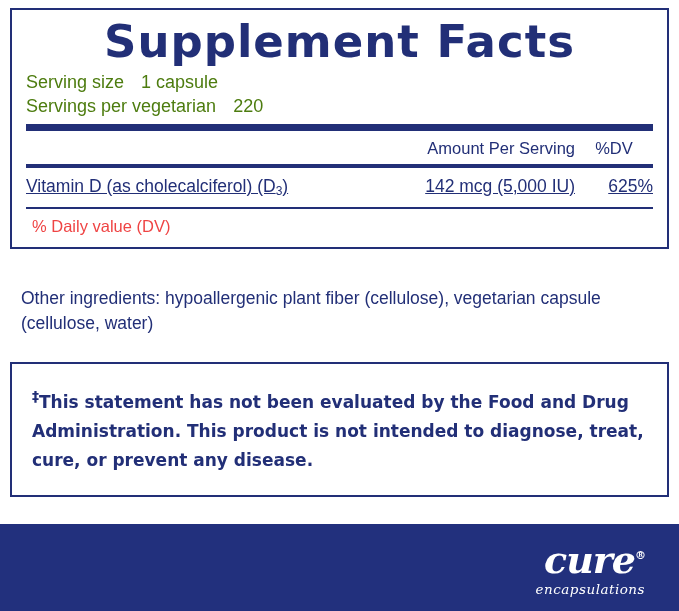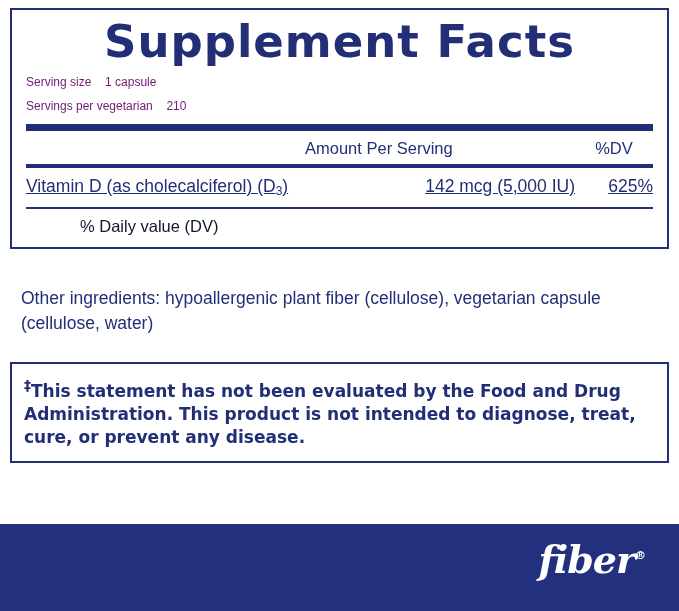--- a/index.html
+++ b/index.html
@@ -37,23 +37,23 @@
     font-weight: bold;
     font-size: 45px;
     line-height: 56px;
     letter-spacing: 1px;
     color: #222f77;
     text-align: center;
     white-space: nowrap;
   }
 
   .serving-line {
-    font-size: 12px;
+    font-size: 18px;
     line-height: 24px;
-    color: #701a75;
+    color: #4d7c0f;
     white-space: nowrap;
   }
   .serving-line .gap {
     display: inline-block;
     width: 7px;
   }
 
   .rule-thick {
     border-top: 7px solid #222f77;
     margin: 6px 0 0 0;
@@ -70,21 +70,21 @@
   .head-row {
     display: flex;
     align-items: flex-end;
     justify-content: flex-end;
     font-size: 16.5px;
     line-height: 22px;
     padding: 6px 0 5px 0;
     color: #222f77;
   }
   .head-amount {
-    text-align: left;
+    text-align: right;
     width: 270px;
   }
   .head-dv {
     width: 78px;
     text-align: center;
   }
 
   .nutrient-row {
     display: flex;
     align-items: baseline;
@@ -112,23 +112,22 @@
     font-size: 12px;
     vertical-align: baseline;
     position: relative;
     top: 3px;
   }
 
   .dv-note {
     font-size: 16.5px;
     line-height: 22px;
     padding: 6px 0 2px 6px;
-    color: #0f172a;
-    white-space: nowrap;
-    margin-left: 48px;
+    color: #ef4444;
+    white-space: nowrap;
   }
 
   
   .other-ingredients {
     position: absolute;
     left: 21px;
     top: 286px;
     width: 640px;
     font-size: 17.5px;
     line-height: 25px;
@@ -139,25 +138,25 @@
   .disclaimer {
     position: absolute;
     left: 10px;
     top: 362px;
     width: 659px;
     box-sizing: border-box;
     border: 2px solid #222f77;
     padding: 10px 12px 12px 12px;
   }
   .disclaimer p {
-    margin: 0;
+    margin: 8px;
     font-family: "DejaVu Sans", sans-serif;
     font-weight: bold;
     font-size: 17px;
-    line-height: 23px;
+    line-height: 29px;
     color: #222f77;
   }
   .dagger {
     font-size: 14px;
     vertical-align: super;
   }
 
   
   .footer {
     position: absolute;
@@ -206,21 +205,21 @@
 
     <div class="serving-line">
       <span>Serving size</span>
       <span class="gap"></span>
       <span>1 capsule</span>
     </div>
 
     <div class="serving-line">
       <span>Servings per vegetarian</span>
       <span class="gap"></span>
-      <span>210</span>
+      <span>220</span>
     </div>
 
     <div class="rule-thick"></div>
 
     <div class="head-row">
       <span class="head-amount">Amount Per Serving</span>
       <span class="head-dv">%DV</span>
     </div>
 
     <div class="rule-medium"></div>
@@ -237,17 +236,18 @@
   </div>
 
   <div class="other-ingredients">Other ingredients: hypoallergenic plant fiber (cellulose), vegetarian capsule (cellulose, water)</div>
 
   <div class="disclaimer">
     <p><span class="dagger">‡</span><span>This statement has not been evaluated by the Food and Drug Administration. This product is not intended to diagnose, treat, cure, or prevent any disease.</span></p>
   </div>
 
   <div class="footer">
     <div class="brand">
-      <div class="brand-name"><span>fiber</span><span class="reg">®</span></div>
+      <div class="brand-name"><span>cure</span><span class="reg">®</span></div>
+      <div class="brand-sub">encapsulations</div>
     </div>
   </div>
 
 </div>
 
 </body></html>

